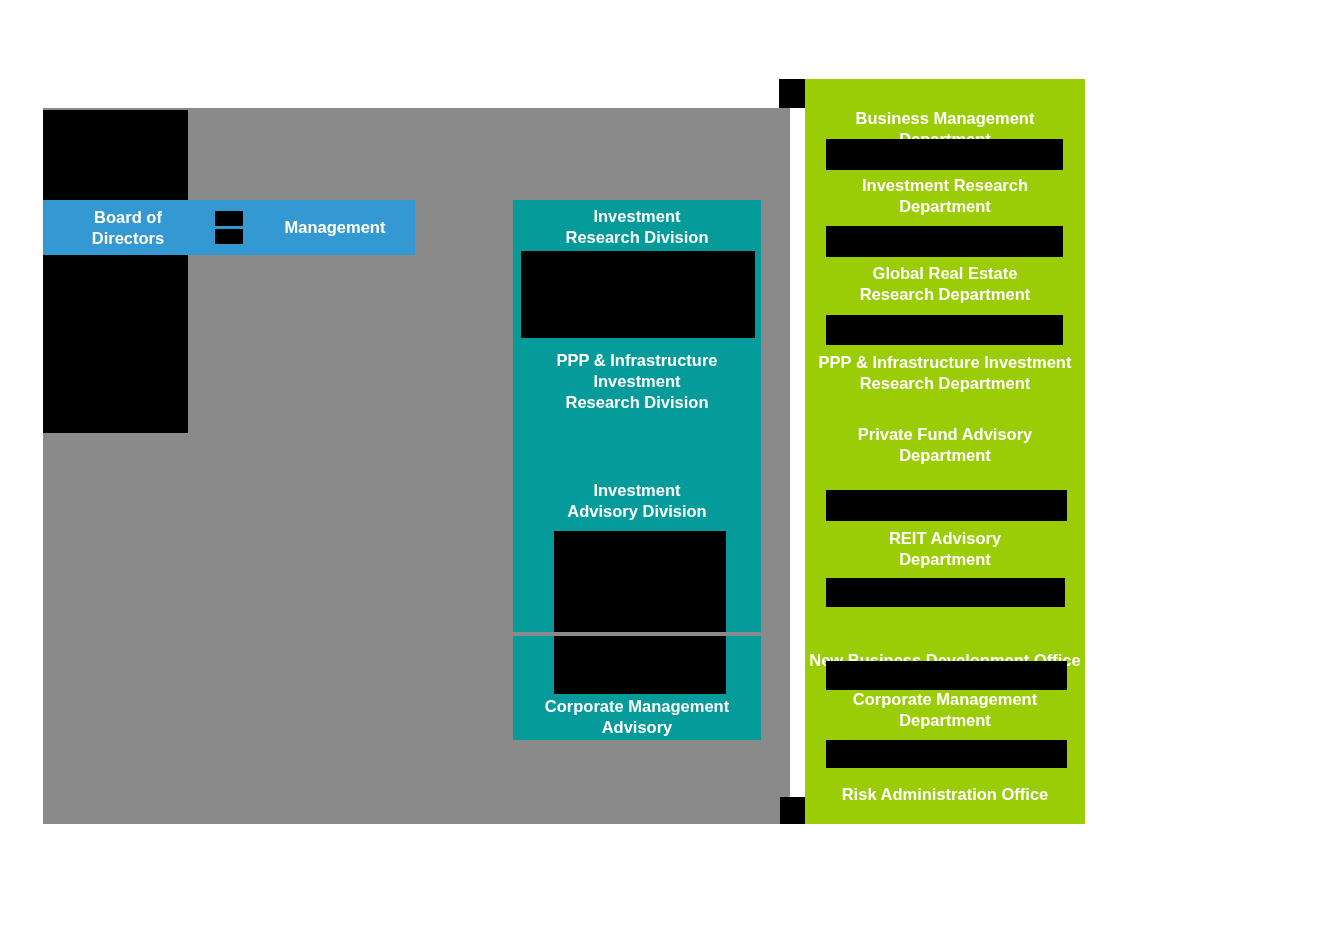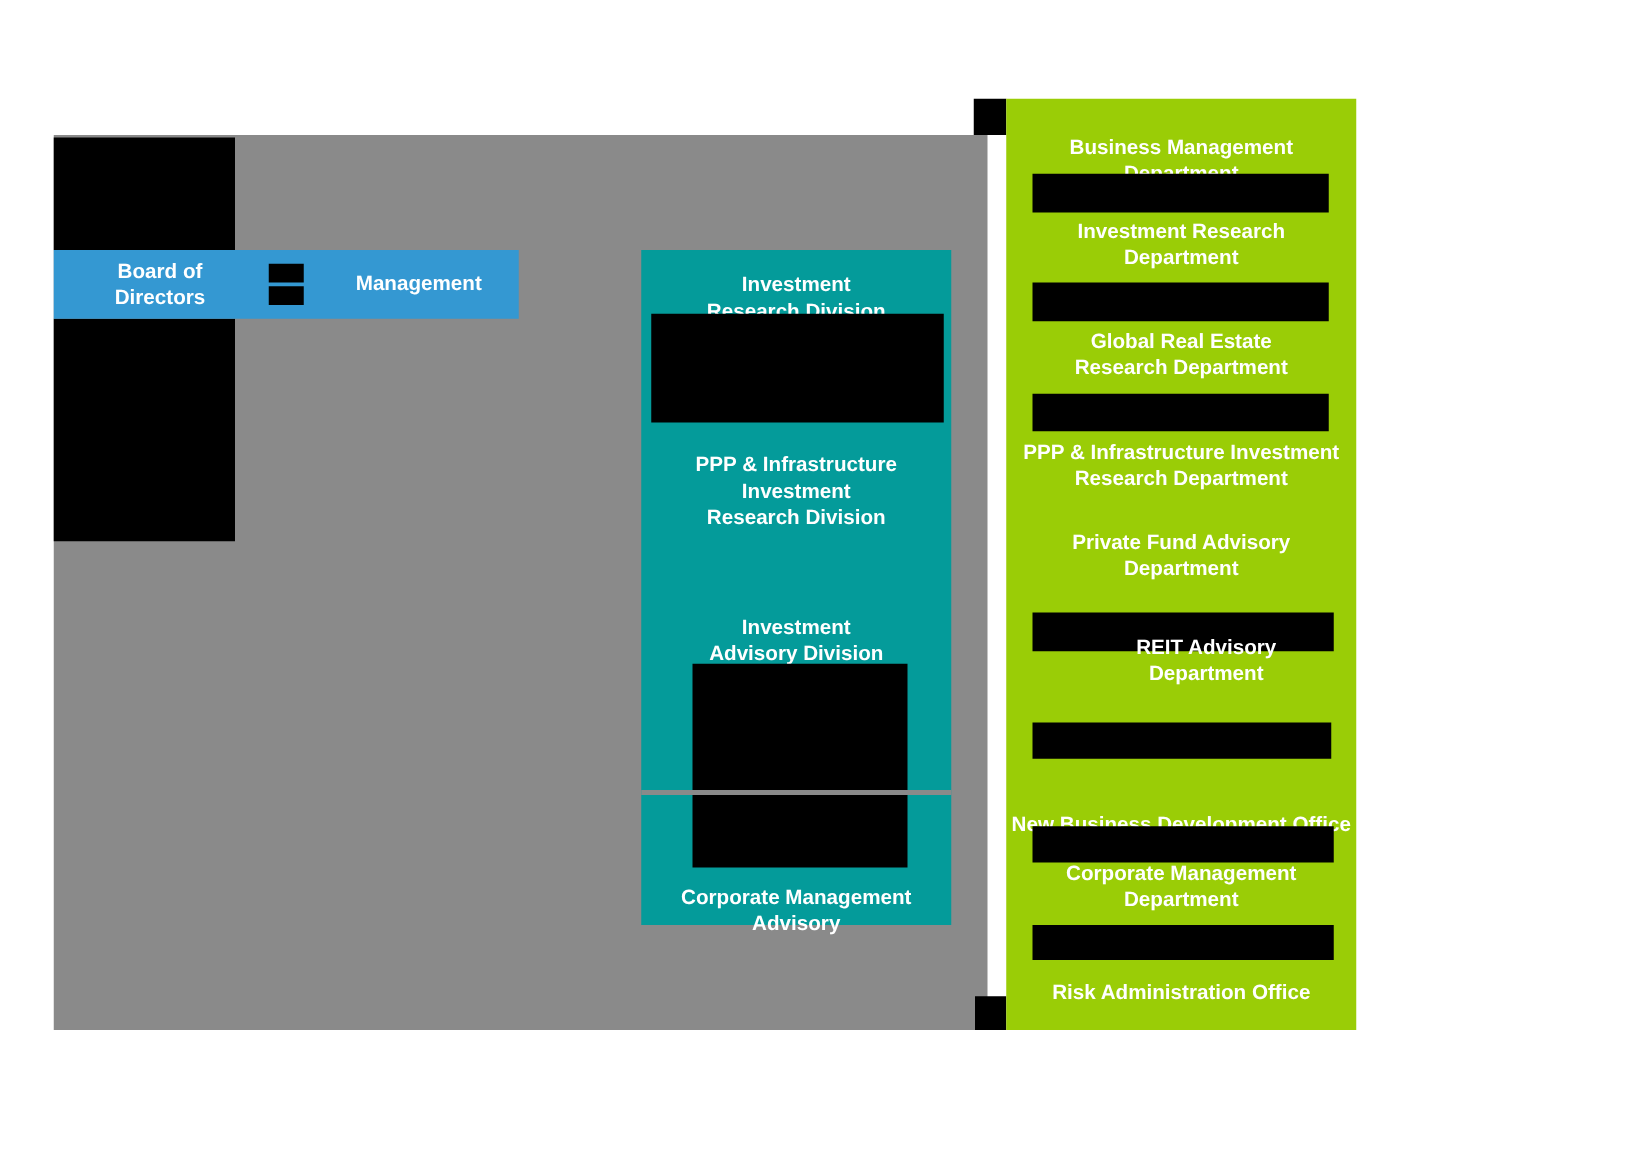--- a/index.html
+++ b/index.html
@@ -71,21 +71,20 @@
   }
   .teal-label {
     position: absolute;
     color: #ffffff;
     font-weight: bold;
     font-size: 16.5px;
     line-height: 21px;
     text-align: center;
     width: 248px;
     left: 513px;
-    margin-top: 12px;
   }
 
   
   .green-col {
     position: absolute;
     left: 805px;
     top: 79px;
     width: 280px;
     height: 745px;
     background: #9acd06;
@@ -182,21 +181,21 @@
     <div>PPP &amp; Infrastructure Investment</div>
     <div>Research Department</div>
   </div>
 
   <div class="green-label" style="top:424px;">
     <div>Private Fund Advisory</div>
     <div>Department</div>
   </div>
   <div class="redaction" style="left:826px; top:490px; width:241px; height:31px;"></div>
 
-  <div class="green-label" style="top:508px;padding-left:20px;">
+  <div class="green-label" style="top:528px;">
     <div>REIT Advisory</div>
     <div>Department</div>
   </div>
   <div class="redaction" style="left:826px; top:578px; width:239px; height:29px;"></div>
 
   <div class="green-label" style="top:625px;margin-top:25px;">
     <div>New Business Development Office</div>
   </div>
   <div class="redaction" style="left:826px; top:661px; width:241px; height:29px;"></div>
 

